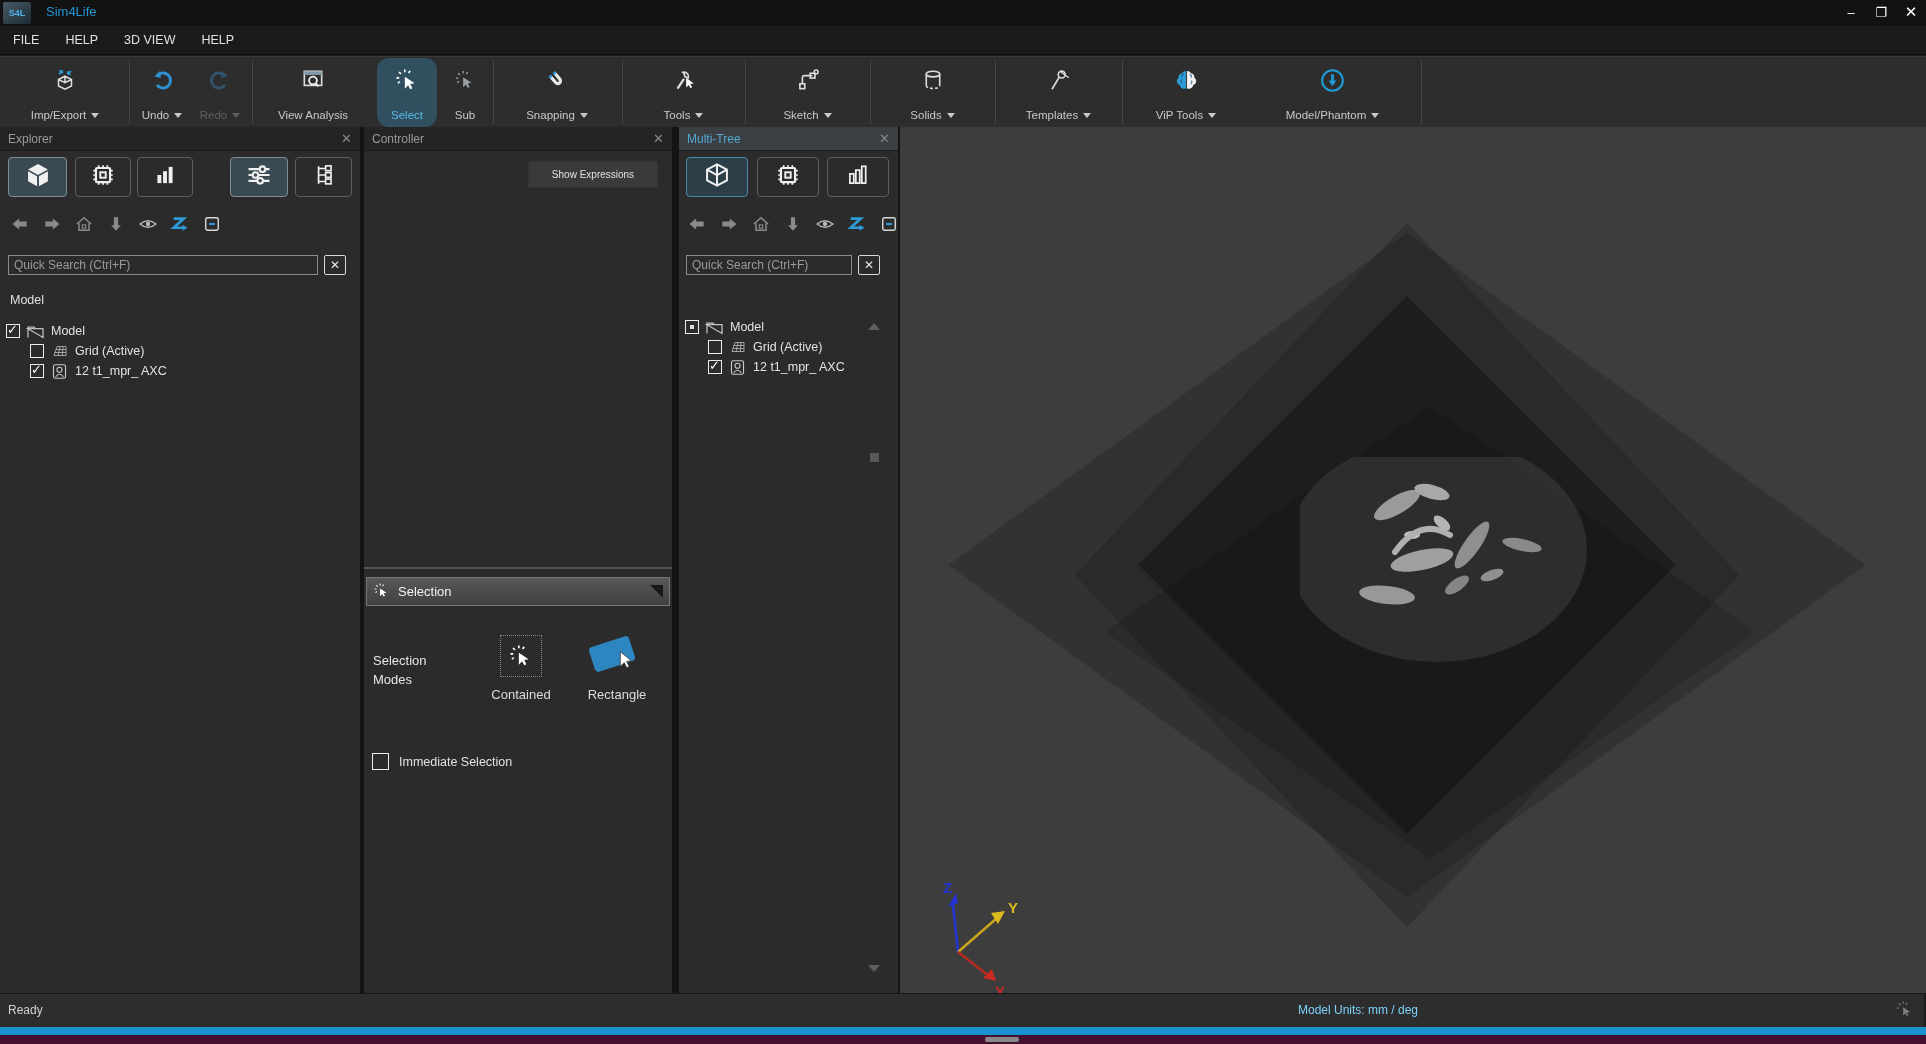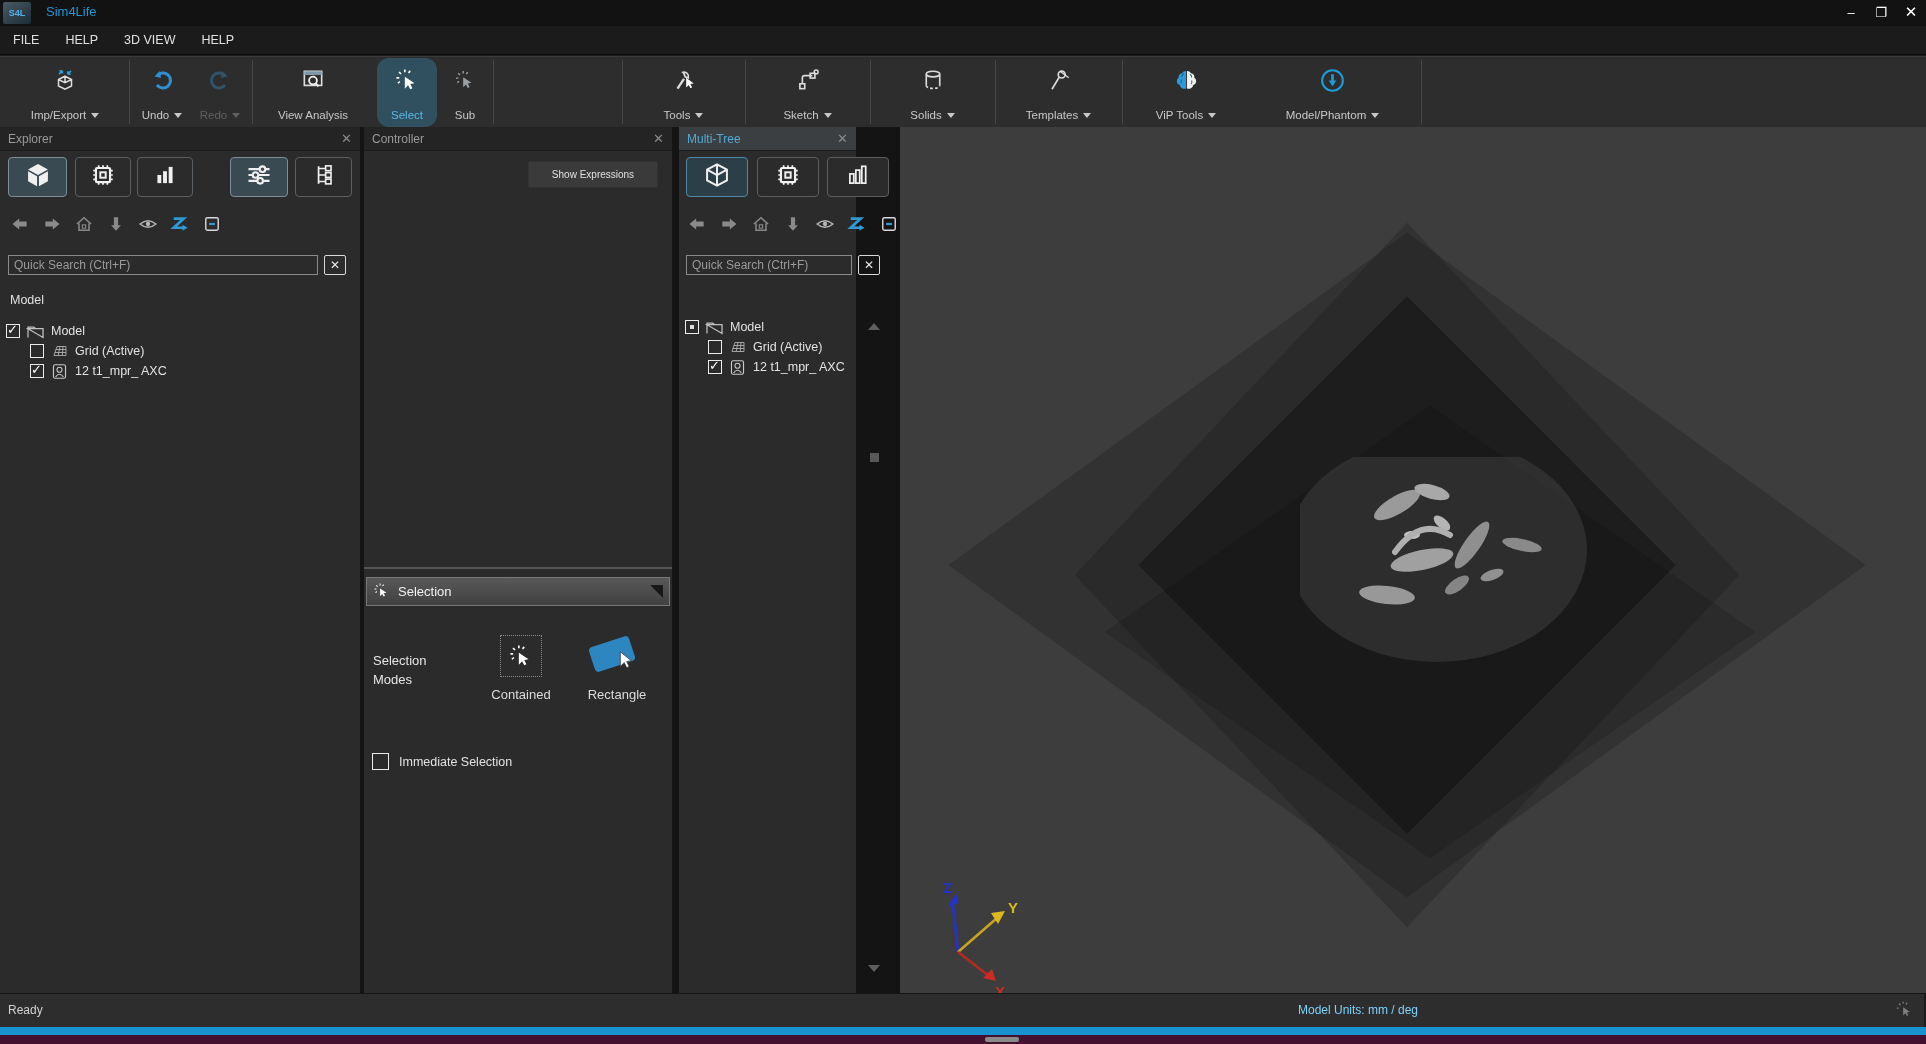--- a/index.html
+++ b/index.html
@@ -30,21 +30,21 @@
   .tbi.active-select{background:#31505f;border-radius:12px;}
   .tbi.active-select .tblbl{color:#5ab8e6;}
   .tbi.disabled .tblbl{color:#5f5f5f;}
   .tbi.disabled .dd{border-top-color:#5f5f5f;}
 
   
   #main{position:absolute;left:0;top:127px;width:1926px;height:866px;background:#141414;}
   .panel{position:absolute;top:0;height:866px;background:#2b2b2b;}
   #explorer{left:0;width:360px;}
   #controller{left:364px;width:308px;}
-  #multitree{left:679px;width:177px;}
+  #multitree{left:679px;width:219px;}
   .ptitle{position:absolute;left:0;top:0;right:0;height:24px;background:#242424;display:flex;align-items:center;
           padding:0 8px;font-size:12px;color:#9a9a9a;border-bottom:1px solid #1c1c1c;}
   #multitree .ptitle{background:#3b3f42;color:#54a9d4;}
   .pclose{margin-left:auto;color:#8a8a8a;font-size:13px;}
 
   .mode-btn{position:absolute;top:30px;height:40px;border:1px solid #5a5f63;border-radius:4px;background:#2b2b2b;
             display:flex;align-items:center;justify-content:center;}
   .mode-btn.active{background:#3a4a53;border-color:#7e8e96;}
   .mode-btn.active-blue{background:#2c3e48;border-color:#4e88a8;}
 
@@ -209,20 +209,35 @@
         <svg width="22" height="22" viewBox="0 0 24 24">
             <path d="M10 9 L10 20 L13 16.8 L15 20.6 L17 19.5 L15 15.8 L19 15 Z" fill="#9aa0a4"></path>
             <path d="M6.5 6.5 L4.6 4.6 M10 4.8 L10 2.2 M4.8 10 L2.2 10 M13.4 5.4 L15 3.6 M5.4 13.4 L3.6 15" stroke="#9aa0a4" stroke-width="1.5"></path>
           </svg>
       </div>
       <div class="tblbl">
           <span>Sub</span>
         </div>
     </div>
 
+    <div class="tbi" style="left:497px;width:120px">
+      <div class="tbicon">
+        <svg width="26" height="26" viewBox="0 0 24 24">
+            <g transform="rotate(-40 12 12)">
+              <path d="M8 6 v7 a4 4 0 0 0 8 0 v-7 h-3 v7 a1 1 0 0 1 -2 0 v-7 Z" fill="#e8e8e8"></path>
+              <rect x="8" y="4.5" width="3" height="2.4" fill="#2e9ad6"></rect>
+              <rect x="13" y="4.5" width="3" height="2.4" fill="#2e9ad6"></rect>
+            </g>
+          </svg>
+      </div>
+      <div class="tblbl">
+          <span>Snapping</span>
+          <span class="dd"></span>
+        </div>
+    </div>
 
     <div class="tbi" style="left:626px;width:115px">
       <div class="tbicon">
         <svg width="26" height="26" viewBox="0 0 24 24">
             <path d="M6 20 L12 11" stroke="#dcdcdc" stroke-width="2.2"></path>
             <path d="M11 5 a4 4 0 0 1 5 5 l-3 -1 -1 -3 Z" fill="none" stroke="#dcdcdc" stroke-width="1.6"></path>
             <path d="M14 10 L14 19 L16.4 16.6 L18 19.6 L19.5 18.7 L17.8 15.8 L21 15.2 Z" fill="#fff"></path>
           </svg>
       </div>
       <div class="tblbl">

